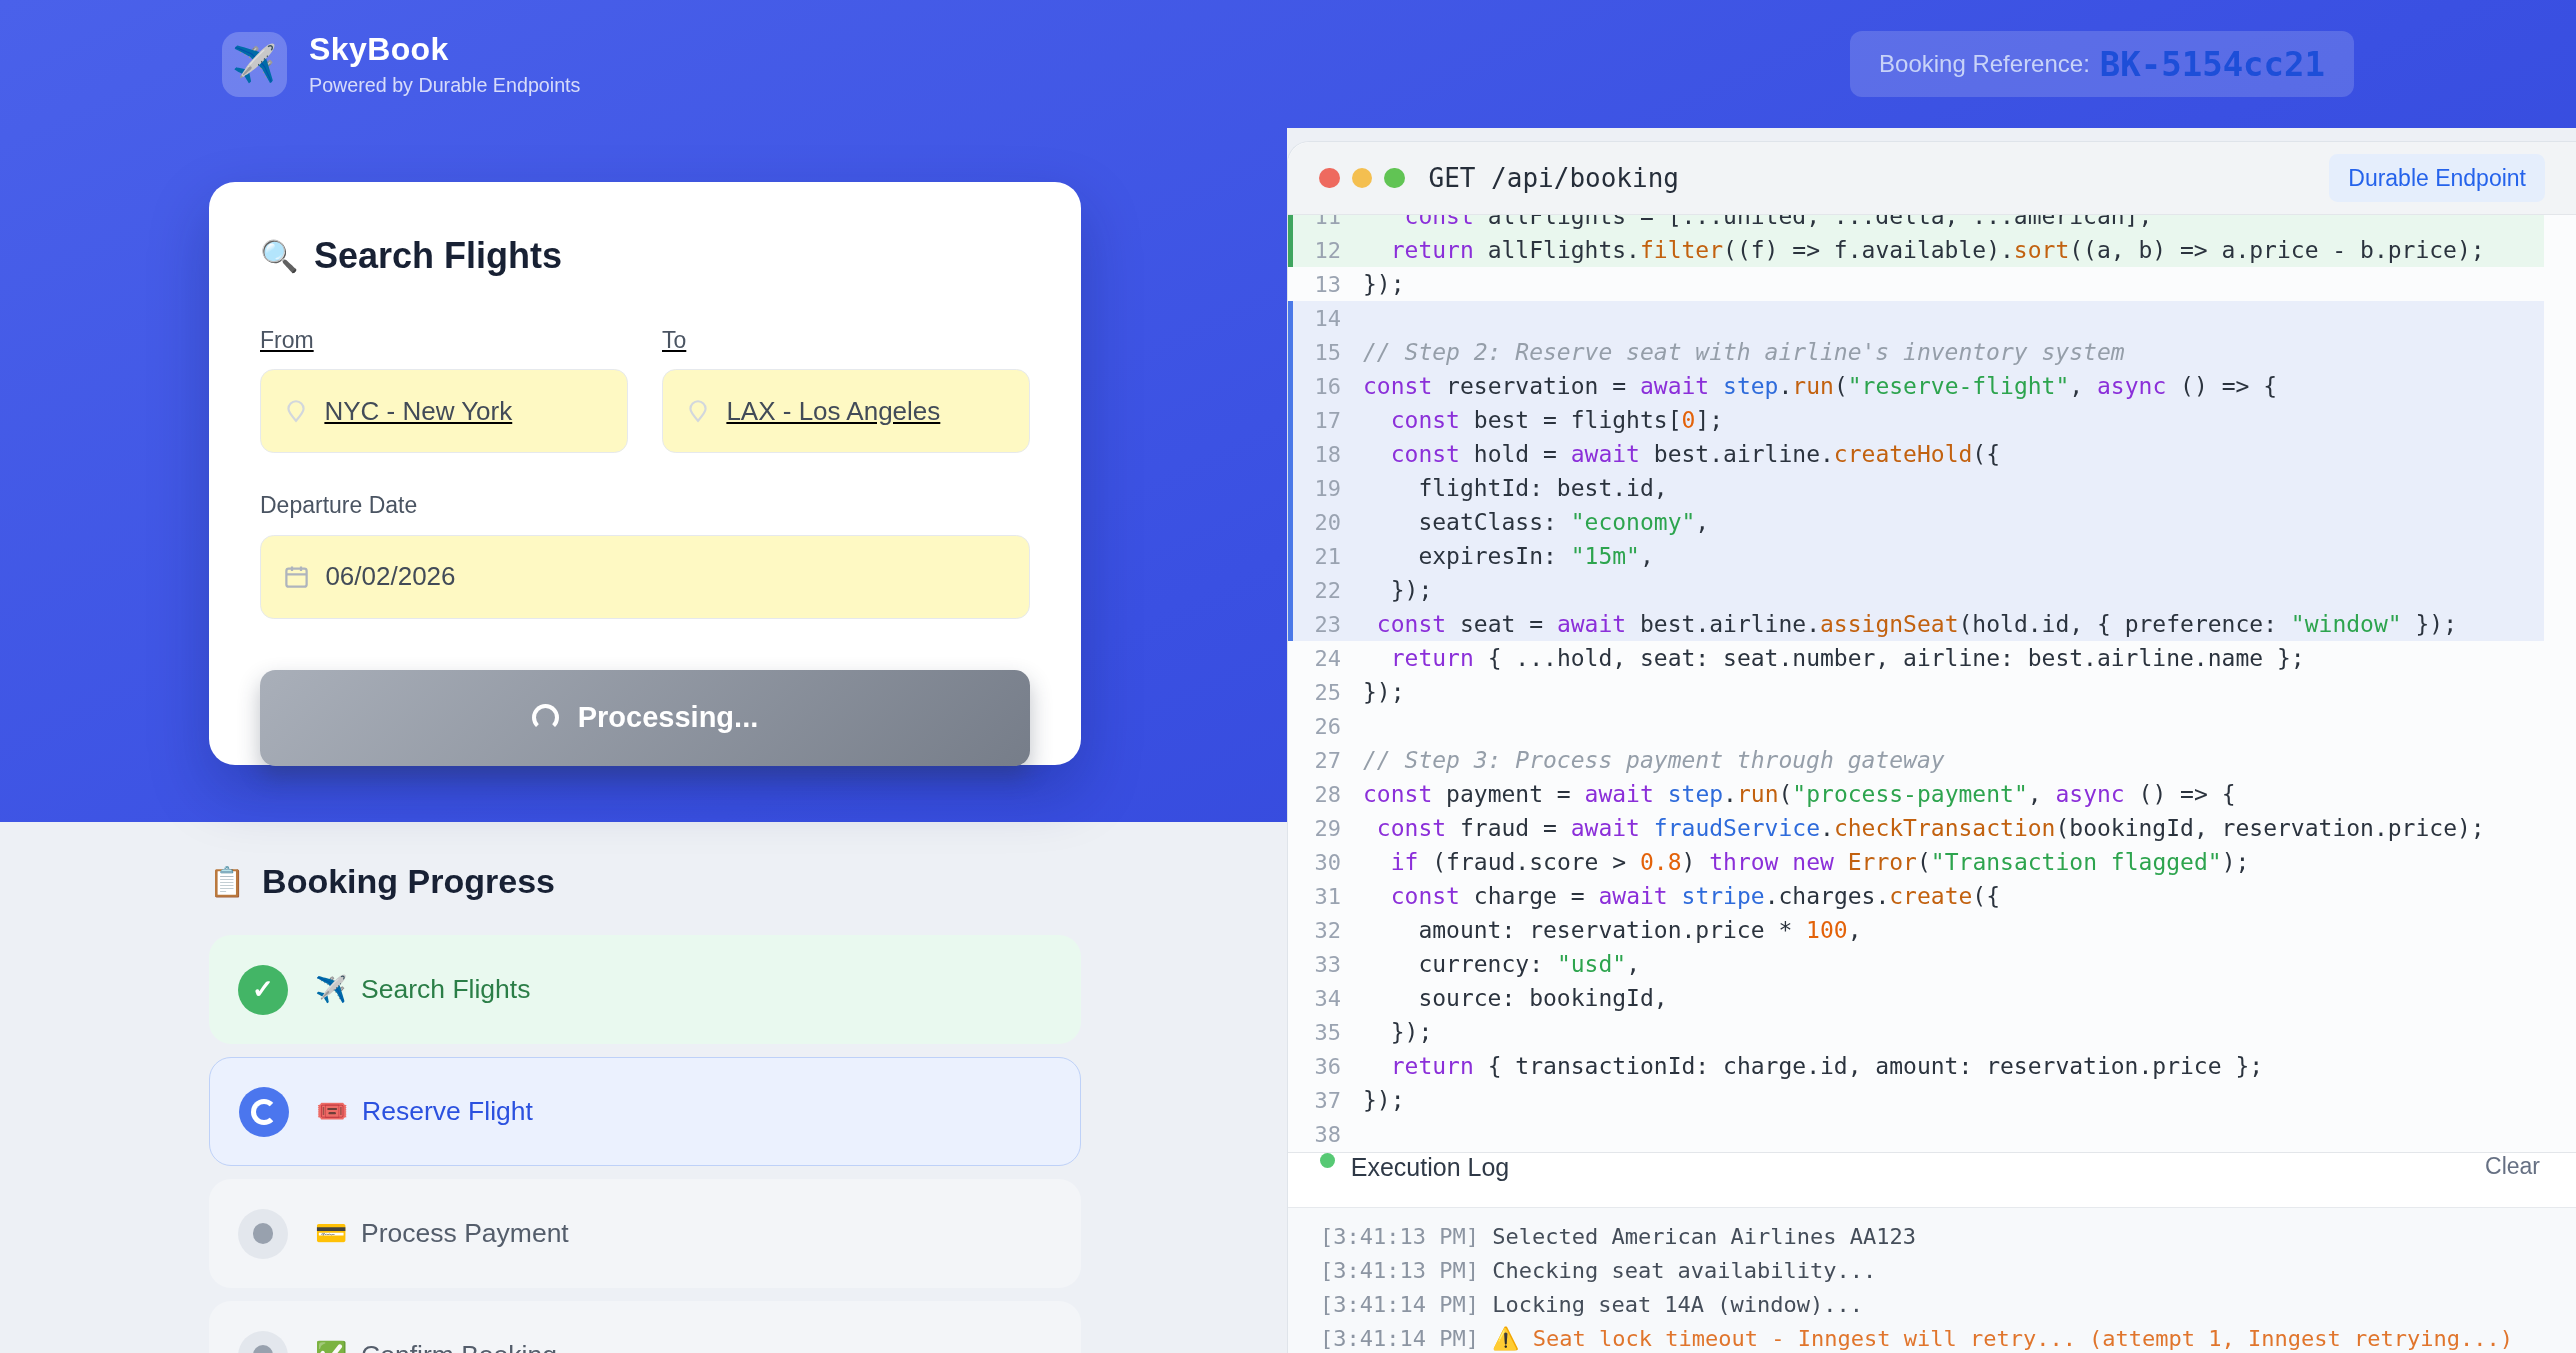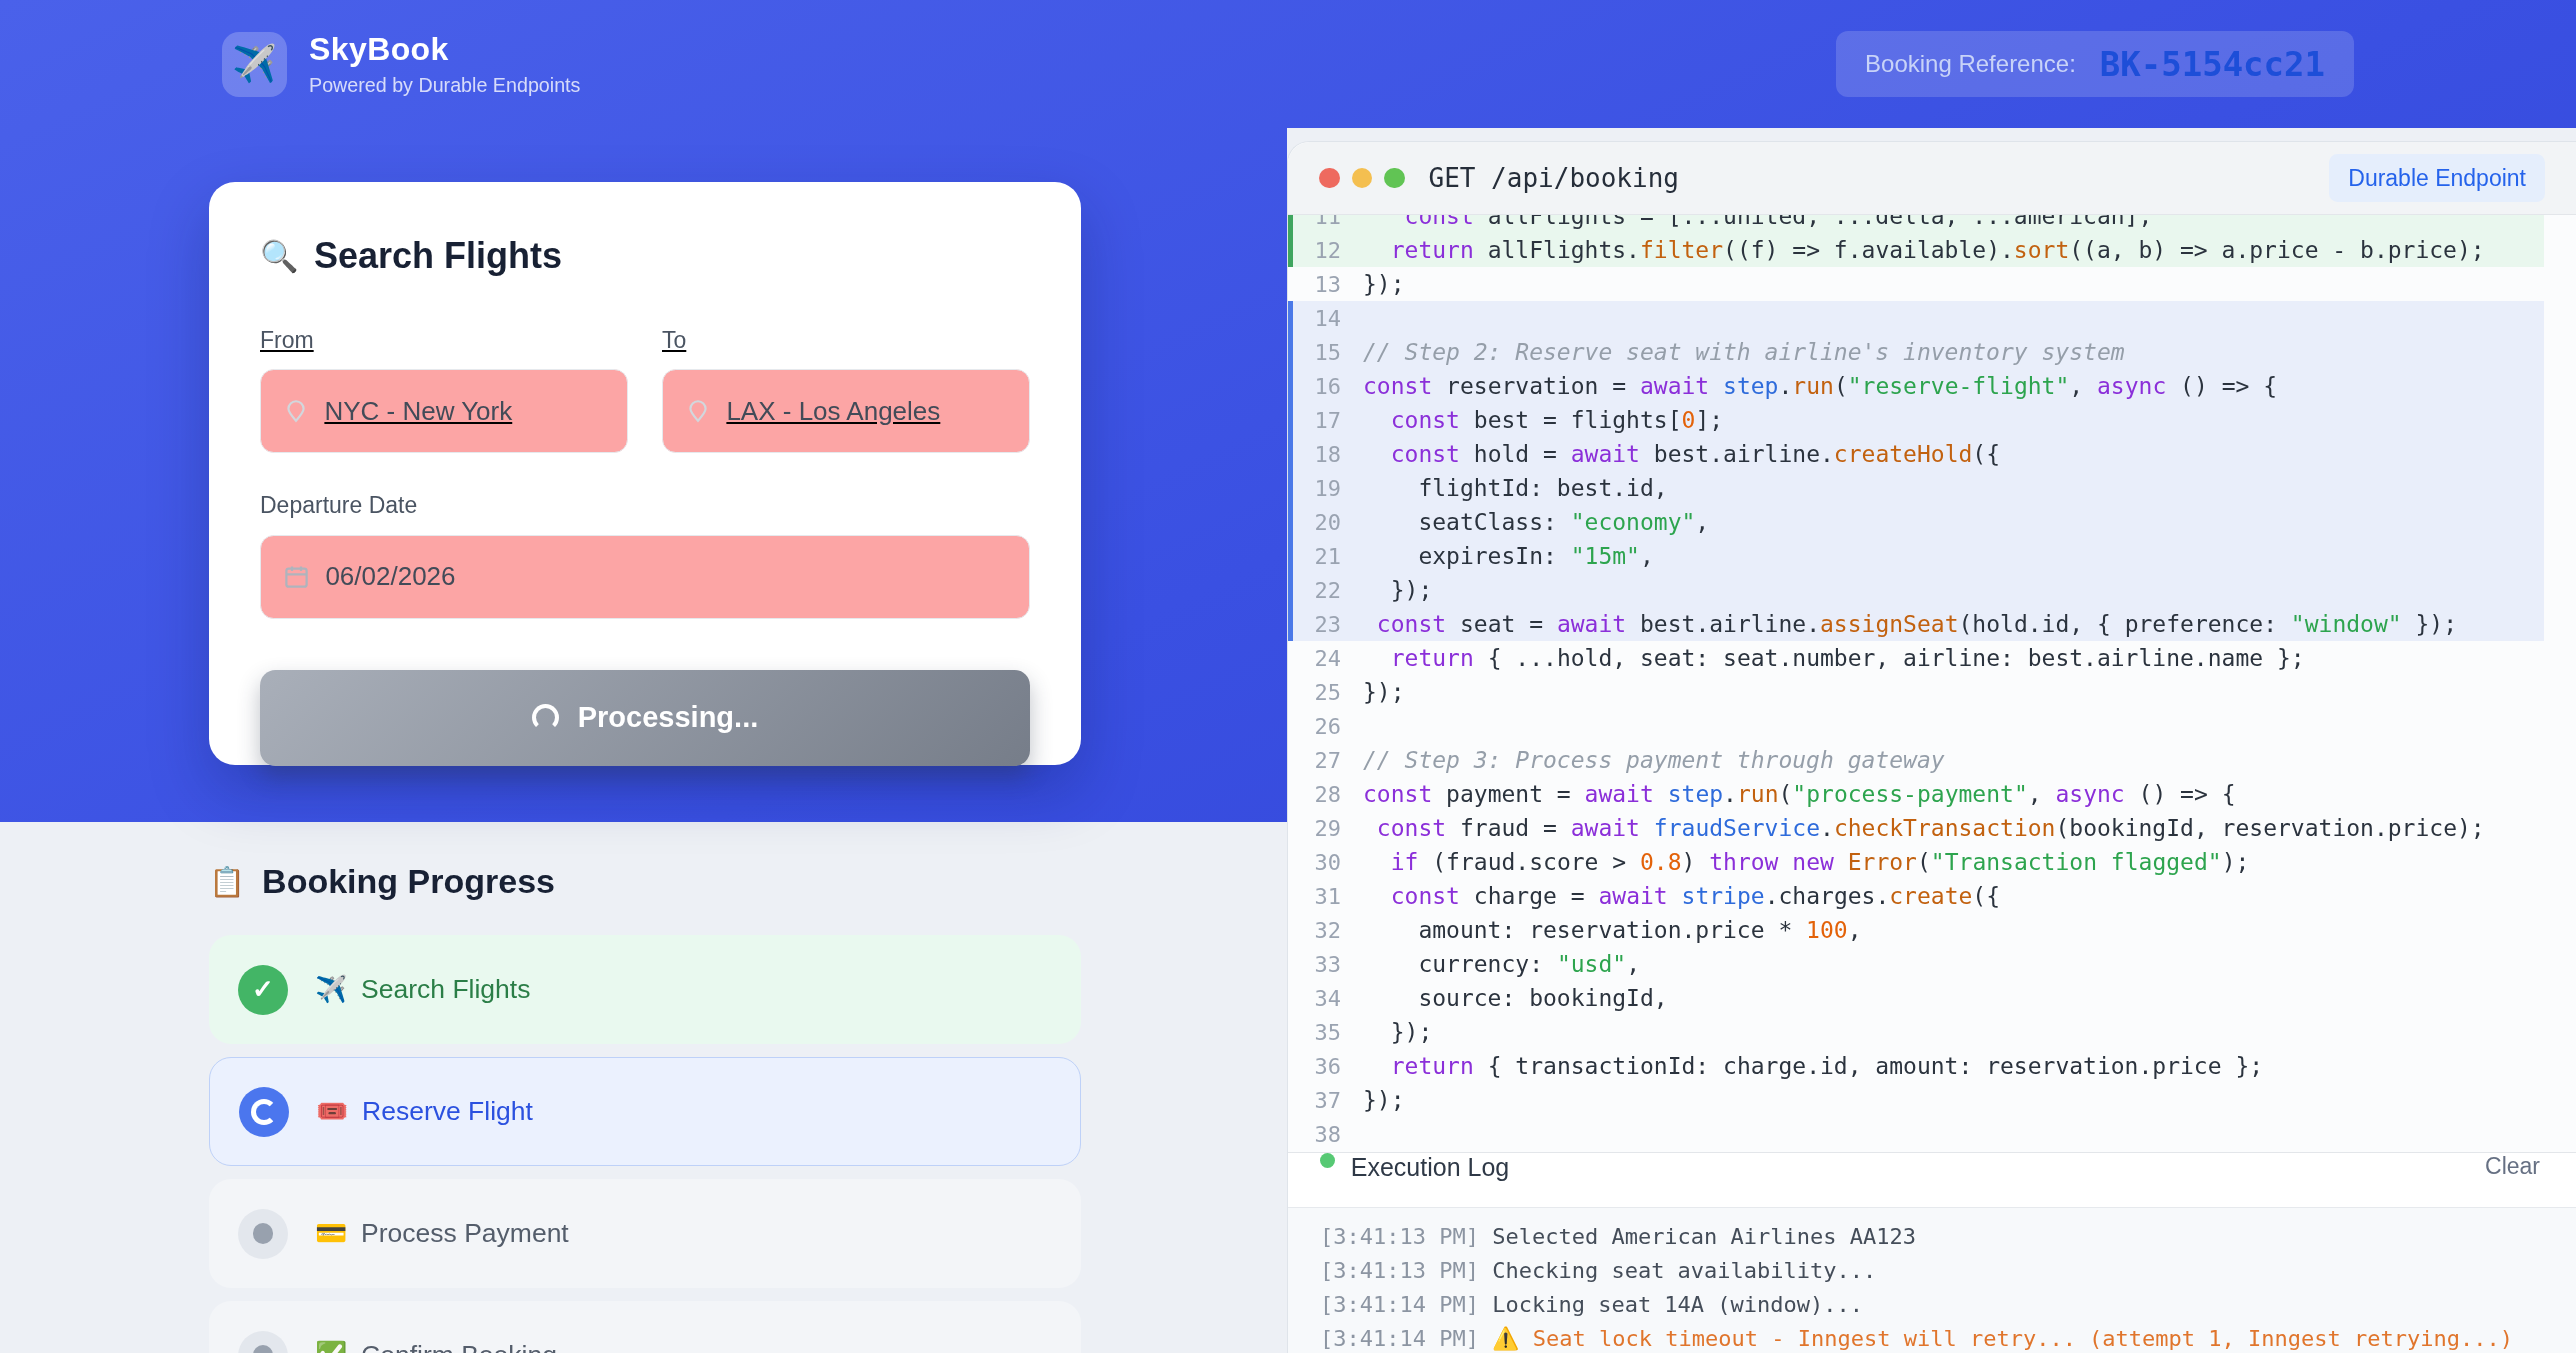--- a/index.html
+++ b/index.html
@@ -11,32 +11,32 @@
   .hero { position:absolute; inset:0; background:linear-gradient(155deg,#4a61ea 0%, #3a50e2 45%, #2c3ed1 100%);
           clip-path:polygon(0 0, 2576px 0, 2576px 128px, 1287px 128px, 1287px 822px, 0 822px); }
   .topbar { position:absolute; left:0; top:0; width:2576px; height:128px; display:flex; align-items:center;
             justify-content:space-between; padding:0 222px; }
   .brand { display:flex; align-items:center; gap:22px; }
   .logo { width:65px; height:65px; border-radius:17px; background:rgba(255,255,255,0.22);
           display:flex; align-items:center; justify-content:center; font-size:36px; }
   .app-title { color:#ffffff; font-size:32px; font-weight:bold; letter-spacing:0.4px; }
   .tagline { color:rgba(255,255,255,0.78); font-size:19.7px; margin-top:6px; }
   .ref-badge { background:rgba(255,255,255,0.16); border-radius:12px; padding:13px 29px;
-               font-size:24px; color:#c8d3f8; display:flex; align-items:center; gap:24px; }
+               font-size:24px; color:#c8d3f8; display:flex; align-items:center; gap:10px; }
   .ref-badge b { color:#1d4ed8; font-family:"DejaVu Sans Mono", monospace; font-size:34px; font-weight:bold; }
 
   
   .search-card { position:absolute; left:209px; top:182px; width:872px; height:583px; background:#ffffff;
                  border-radius:26px; box-shadow:0 26px 60px rgba(10,25,90,0.28); padding:53px 51px; }
   .card-title { display:flex; align-items:center; gap:15.4px; font-size:36px; font-weight:bold; color:#182134; }
   .card-title .ic { font-size:31px; }
   .field-row { display:flex; gap:34px; margin-top:50px; }
   .field { flex:1;text-decoration:underline; }
   .field-label { font-size:23px; color:#4a5462; margin-bottom:15.4px; }
-  .input { height:84px; background:#fca5a5; border:1.7px solid #e6e9ed; border-radius:13.7px;
+  .input { height:84px; background:#fef9c3; border:1.7px solid #e6e9ed; border-radius:13.7px;
            display:flex; align-items:center; padding:0 22px; gap:15.4px; }
   .input input { border:none; outline:none; background:transparent; font-size:26px; color:#424b58; width:100%;
                  font-family:"Liberation Sans", sans-serif; }
   .pin-ic, .cal-ic { flex:none; display:flex; }
   .date-row { margin-top:39px; }
   .go-btn { margin-top:51px; width:100%; height:96px; border:none; border-radius:15.4px; cursor:pointer;
             background:linear-gradient(135deg,#a9afb9 0%, #767d89 100%);
             box-shadow:0 10.3px 22px rgba(40,50,70,0.30);
             display:flex; align-items:center; justify-content:center; gap:19px;
             color:#ffffff; font-size:29px; font-weight:bold; font-family:"Liberation Sans", sans-serif; }

